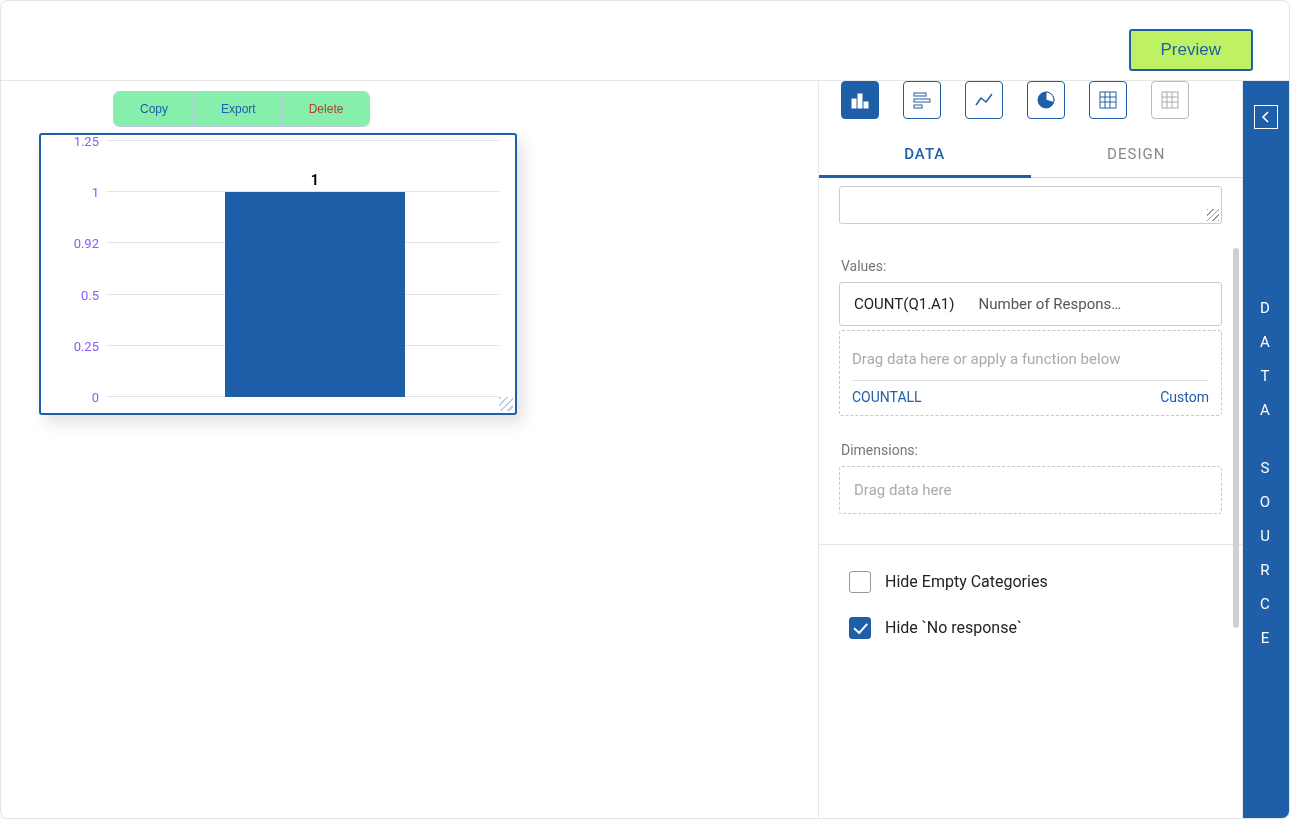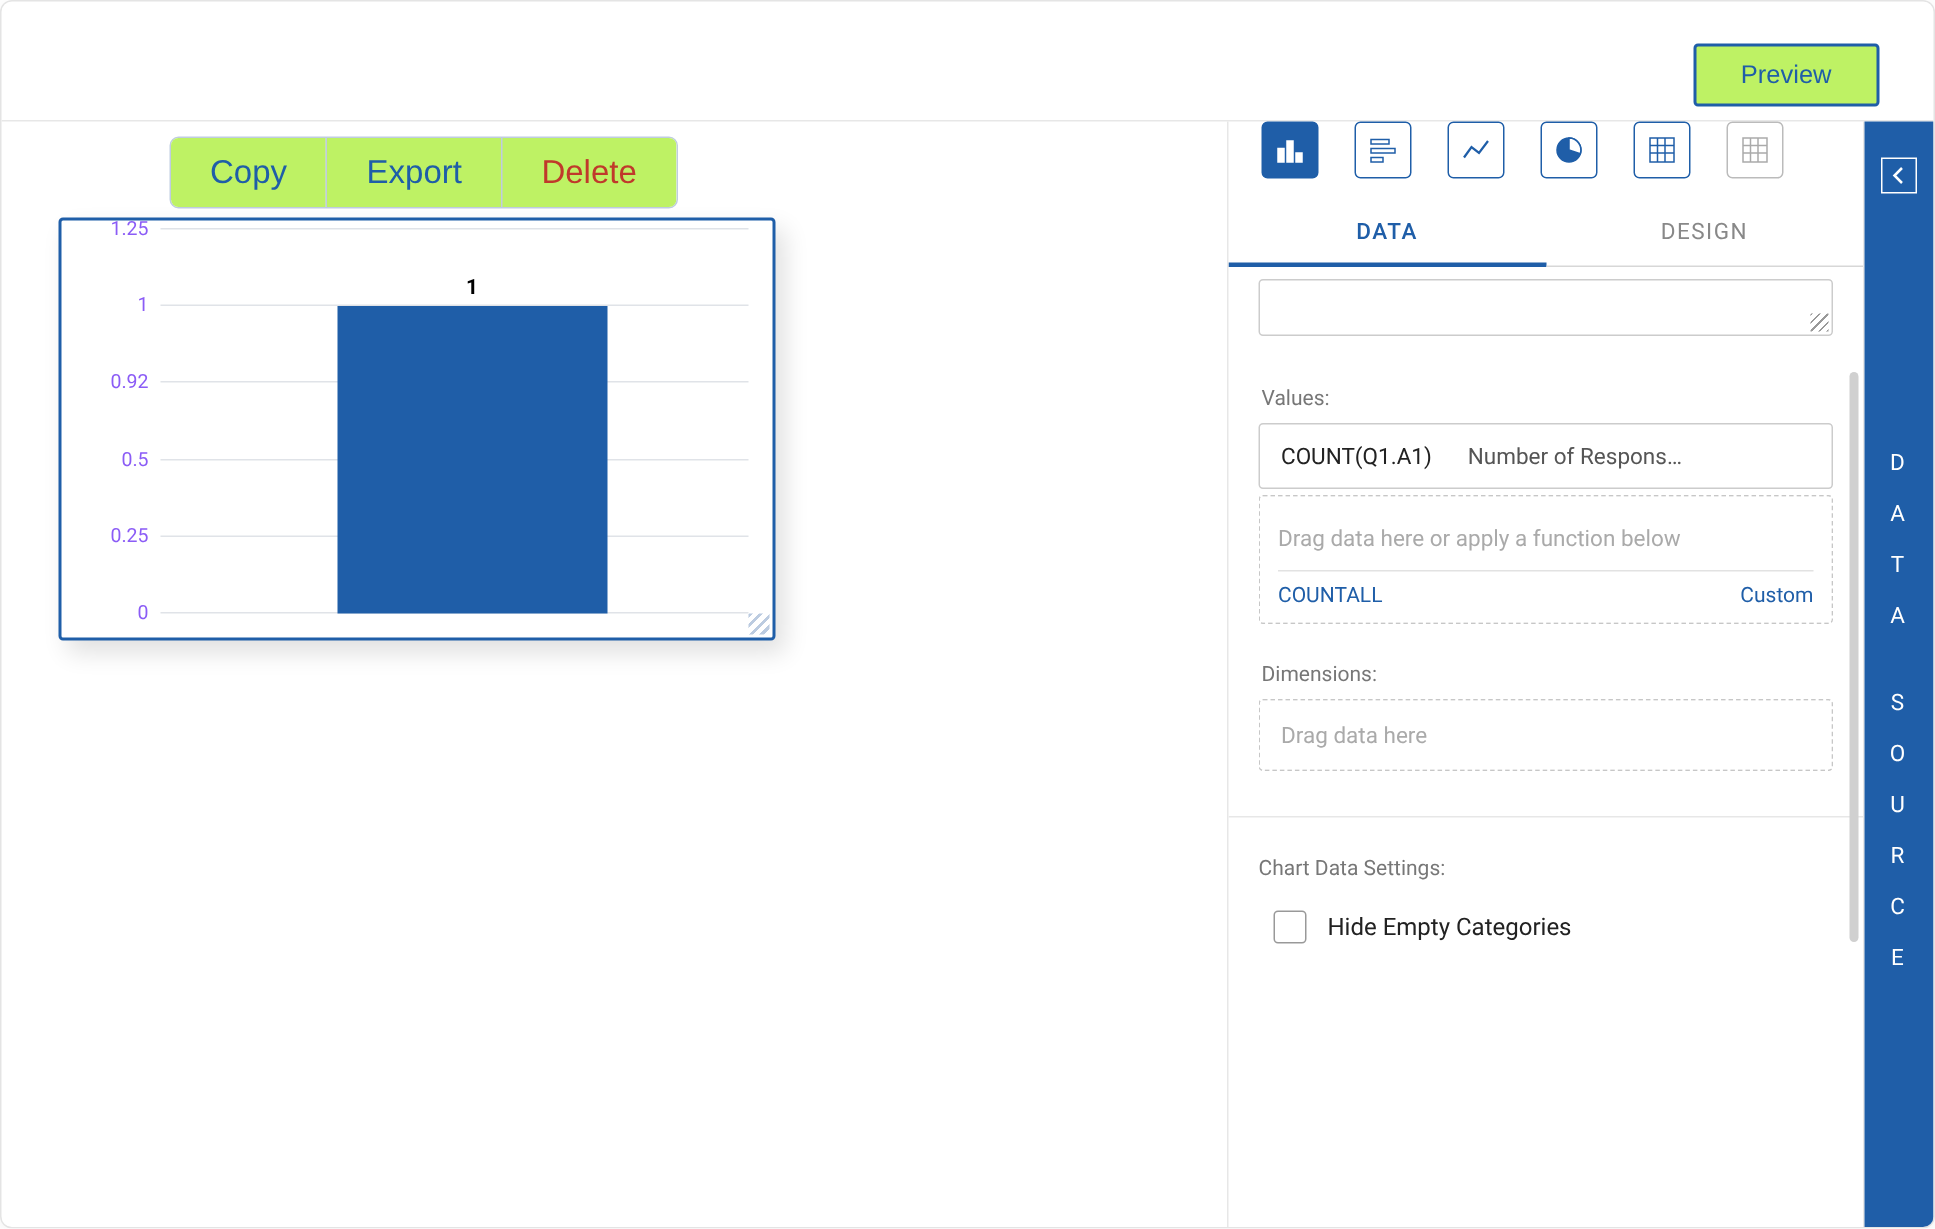--- a/index.html
+++ b/index.html
@@ -57,24 +57,24 @@
   
   .chart-actions {
     display:inline-flex;
     border:1px solid #bfcce0;
     border-radius:6px;
     overflow:hidden;
     background:#fff;
     margin-left:74px;
   }
   .chart-actions button {
-    background:#bef264;
+    background:#86efac;
     border:none;
     padding:10px 26px;
-    font-size:22px;
+    font-size:12px;
     color:#1f5ea8;
     cursor:pointer;
     border-left:1px solid #bfcce0;
   }
   .chart-actions button:first-child{border-left:none;}
   .chart-actions button.danger { color:#c0392b; }
 
   
   .chart-wrap {
     position:relative;
@@ -443,24 +443,27 @@
               </div>
             </div>
 
             <div class="dim-box">
               <div class="section-label">Dimensions:</div>
               <div class="dim-drop">Drag data here</div>
             </div>
 
             <div class="divider"></div>
 
-            <div class="settings-label">Chart Data Settings:</div>
             <div class="cb-row">
               <div class="checkbox"></div>
               <span>Hide Empty Categories</span>
+            </div>
+            <div class="cb-row">
+              <div class="checkbox checked"></div>
+              <span>Hide `No response`</span>
             </div>
           </div>
           <div class="vscroll"></div>
         </div>
       </div>
 
       <div class="side-rail">
         <div class="collapse">
           <svg width="14" height="14" viewBox="0 0 14 14" fill="none">
               <polyline points="9,2 4,7 9,12" stroke="#fff" stroke-width="1.7"></polyline>

